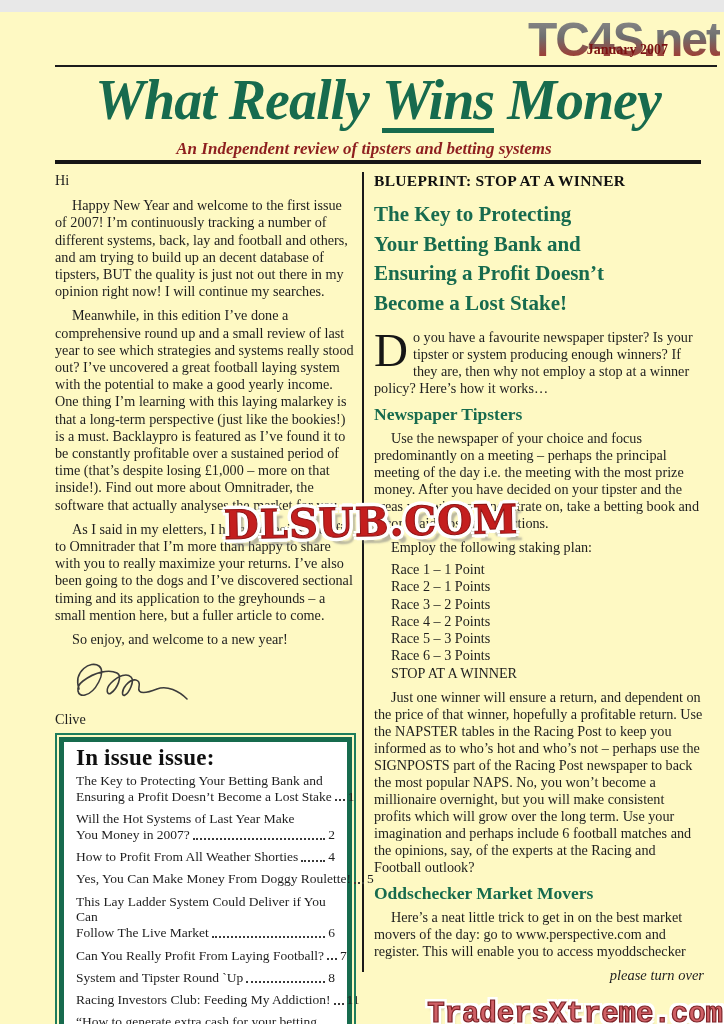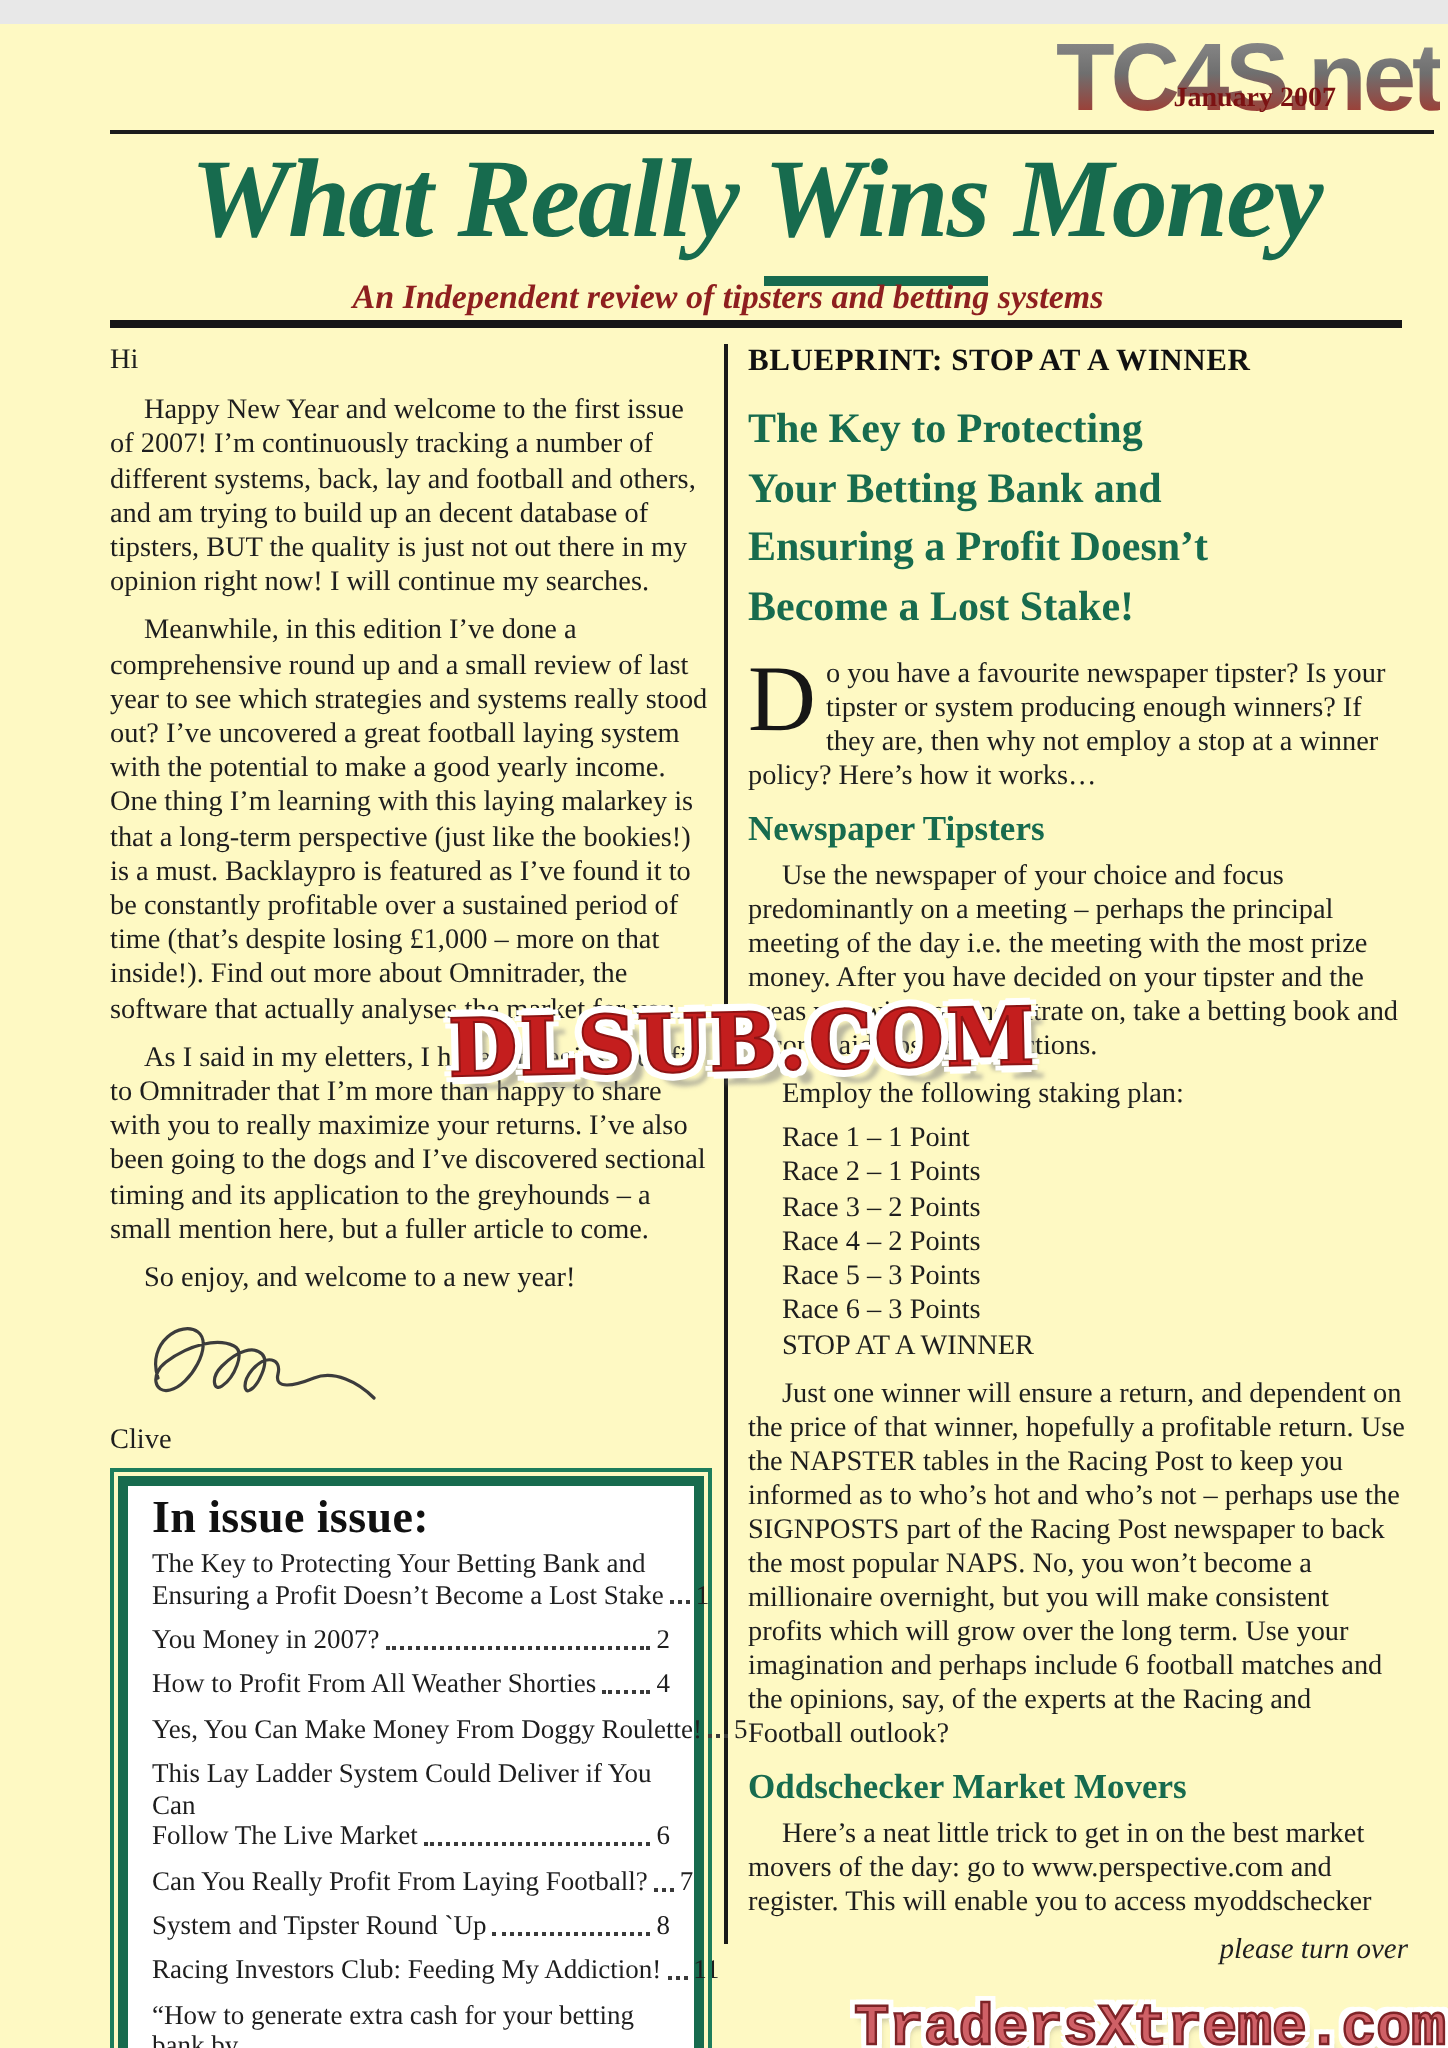--- a/index.html
+++ b/index.html
@@ -20,21 +20,21 @@
   .issue-date {
     position:absolute; top:30px; right:56px; z-index:6;
     font-weight:bold; font-size:14px; color:#7c1212;
   }
   .rule-thin  { position:absolute; left:55px; top:53px;  width:662px; height:2px; background:#1c1c1c; }
   .masthead {
     position:absolute; left:55px; top:57px; width:646px; text-align:center;
     font-style:italic; font-weight:bold; font-size:56px; line-height:62px;
     color:#176B4E; letter-spacing:-1px; white-space:nowrap;
   }
-  .masthead .wins { display:inline-block; border-bottom:5px solid #176B4E; padding-bottom:11px; line-height:54px;font-style:italic; }
+  .masthead .wins { display:inline-block; border-bottom:5px solid #176B4E; padding-bottom:1px; line-height:54px;font-style:italic; }
   .subtitle {
     position:absolute; left:41px; top:127px; width:646px; text-align:center;
     font-weight:bold; font-style:italic; font-size:17px; color:#8E1F1F;
   }
   .rule-thick { position:absolute; left:55px; top:148px; width:646px; height:4px; background:#161616; }
   
   .divider { position:absolute; left:362px; top:160px; width:2px; height:800px; background:#1a1a1a; }
   .col-left  { position:absolute; left:55px;  top:160px; width:299px; font-size:14.2px; line-height:17.2px; }
   .col-right { position:absolute; left:374px; top:160px; width:330px; font-size:14.2px; line-height:17px; }
   .para   { text-indent:17px; margin-bottom:7px; }
@@ -118,20 +118,21 @@
       <div class="toc-item">
         <div>The Key to Protecting Your Betting Bank and</div>
         <div class="toc-line2">
             <span class="txt">Ensuring a Profit Doesn’t Become a Lost Stake </span>
             <span class="dots"></span>
             <span class="pg">1</span>
           </div>
       </div>
 
       <div class="toc-item">
+        <div>Will the Hot Systems of Last Year Make</div>
         <div class="toc-line2">
             <span class="txt">You Money in 2007?</span>
             <span class="dots"></span>
             <span class="pg">2</span>
           </div>
       </div>
 
       <div class="toc-item">
         <div class="toc-line2">
             <span class="txt">How to Profit From All Weather Shorties </span>

